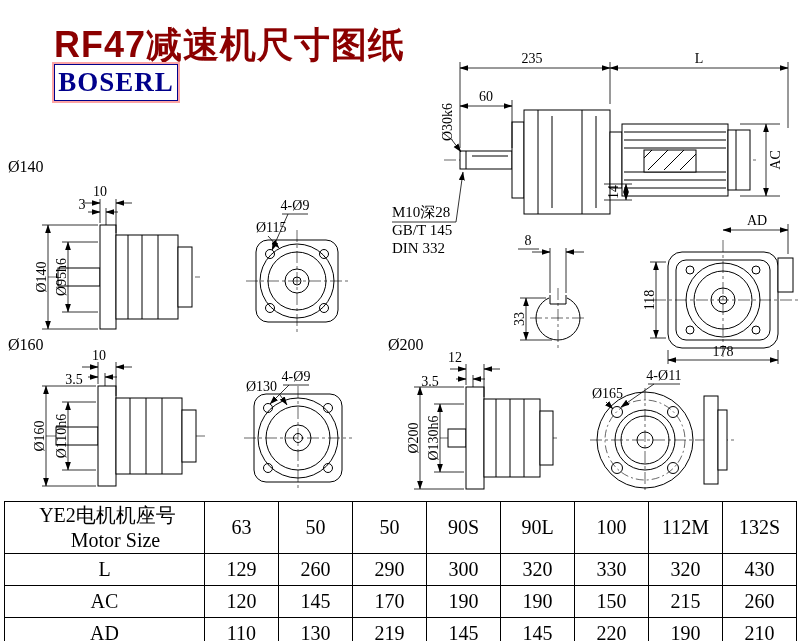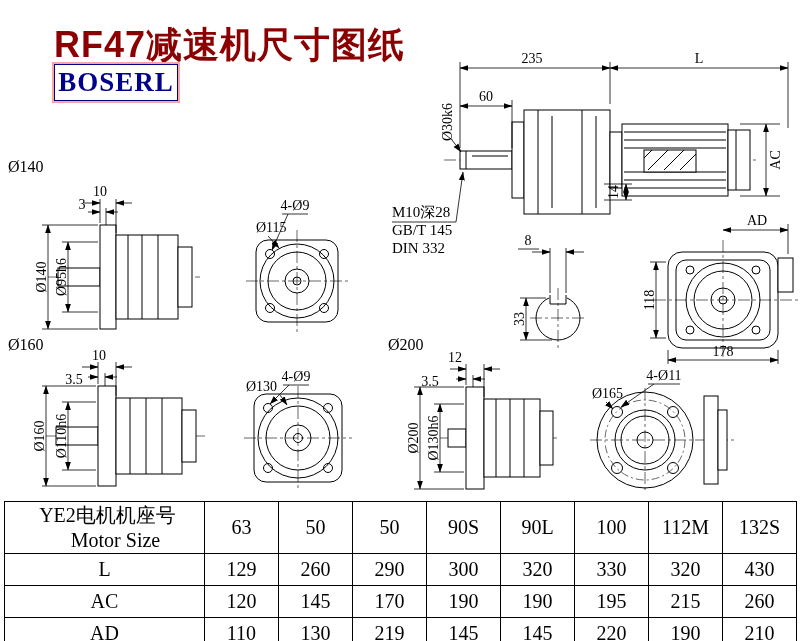--- a/index.html
+++ b/index.html
@@ -340,21 +340,21 @@
       <td>320</td>
       <td>430</td>
     </tr>
     <tr class="val-row">
       <td>AC</td>
       <td>120</td>
       <td>145</td>
       <td>170</td>
       <td>190</td>
       <td>190</td>
-      <td>195</td>
+      <td>150</td>
       <td>215</td>
       <td>260</td>
     </tr>
     <tr class="val-row">
       <td>AD</td>
       <td>110</td>
       <td>130</td>
       <td>219</td>
       <td>145</td>
       <td>145</td>

